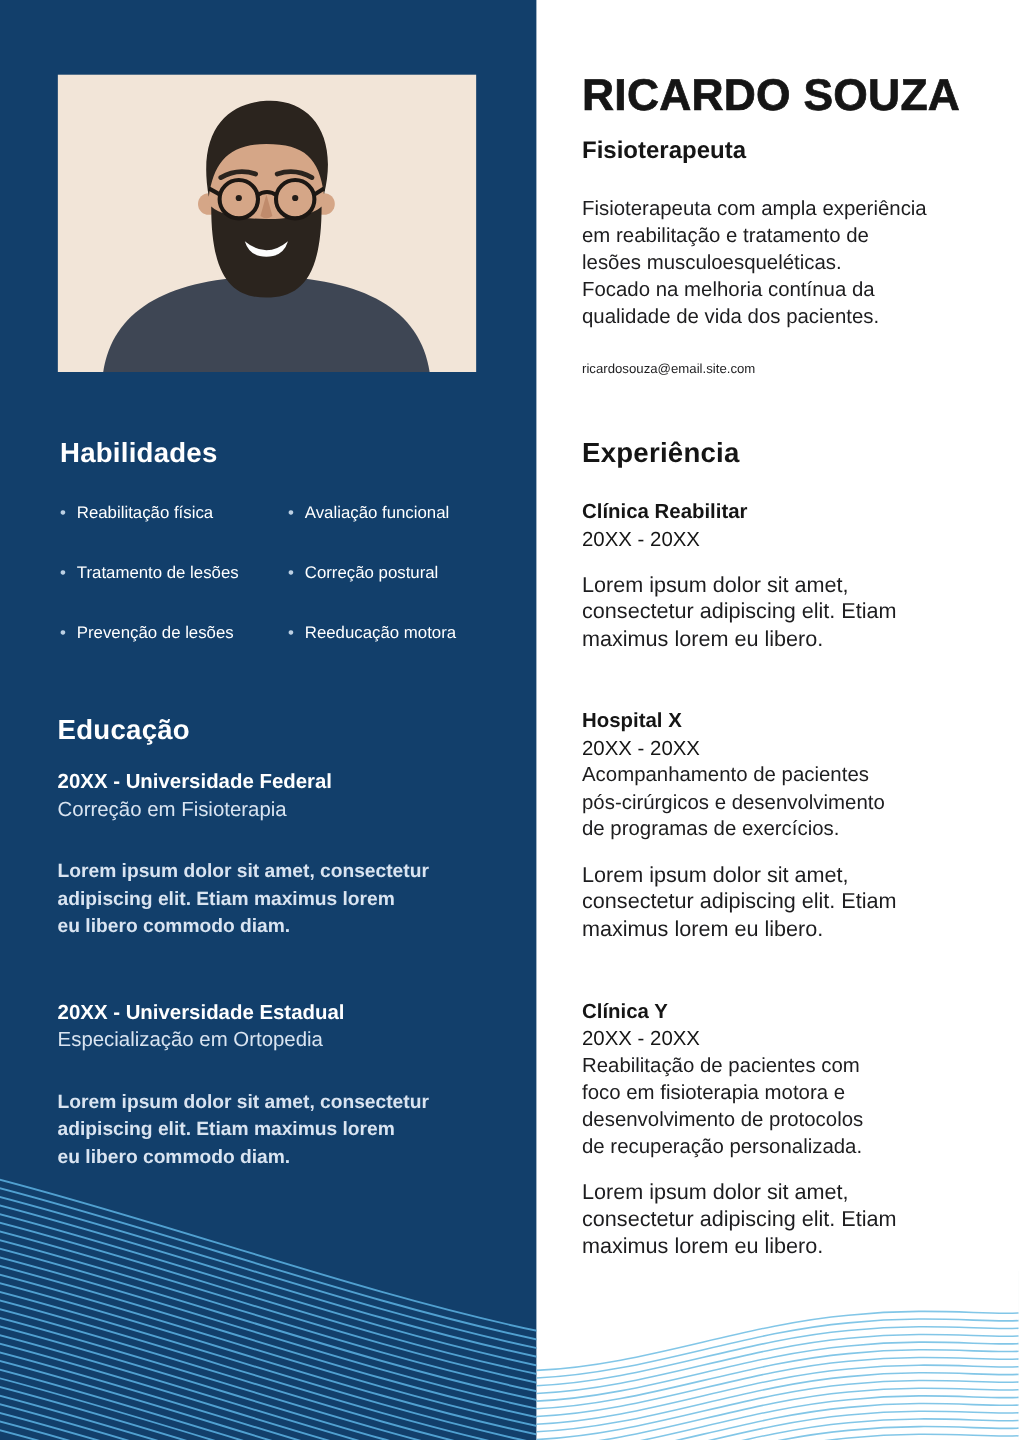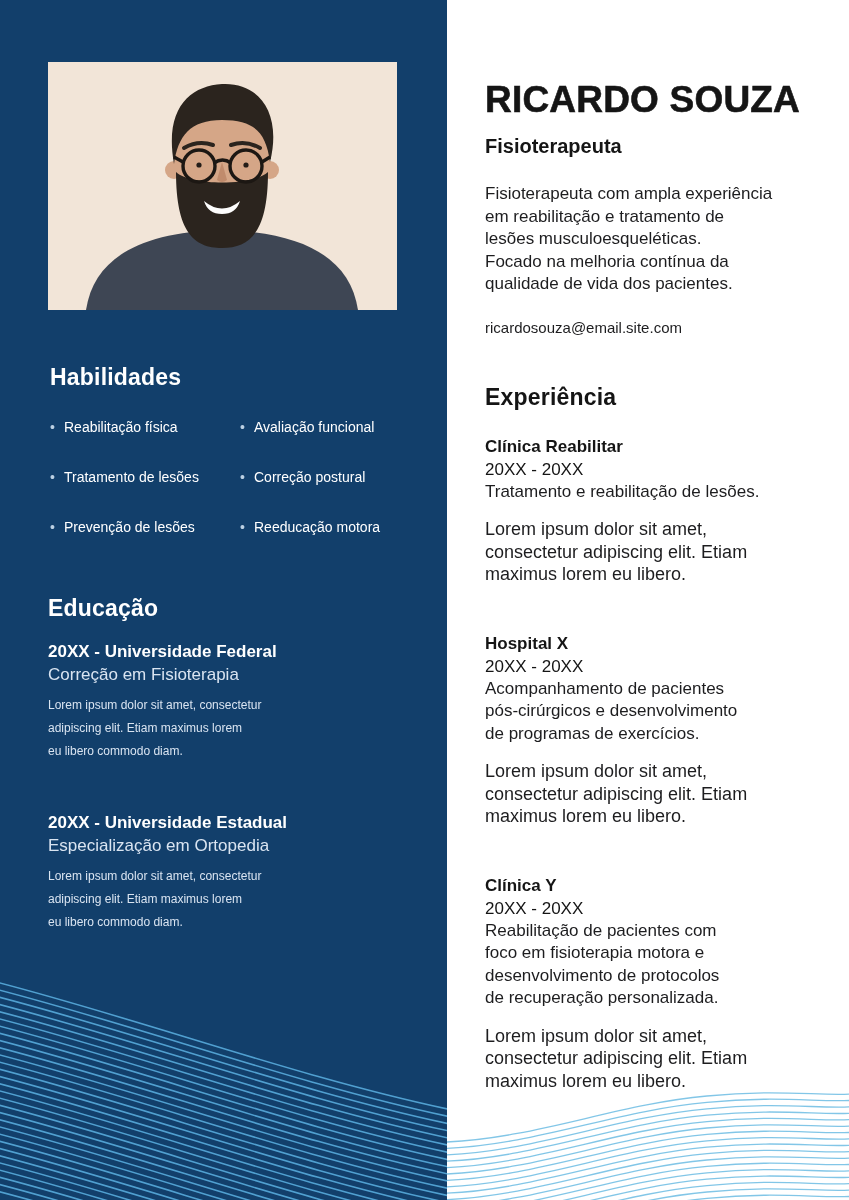--- a/index.html
+++ b/index.html
@@ -18,30 +18,30 @@
   .skill-col.c1{width:190px;}
   .skill-col li{display:flex;align-items:flex-start;height:50px;}
   .dot{flex:0 0 14px;color:#CFE0F0;font-size:14px;line-height:20px;opacity:.9;}
   .skill-label{font-size:14px;font-weight:normal;line-height:20px;
                color:var(--sidebar-text,#fff);}
   .education{position:absolute;left:48px;top:594px;right:18px;}
   .edu-entry{margin-top:18px;}
   .edu-entry + .edu-entry{margin-top:48px;}
   .edu-title{font-size:17px;font-weight:bold;line-height:23px;color:var(--sidebar-text,#fff);}
   .edu-subtitle{font-size:17px;line-height:23px;color:var(--sidebar-text-dim,#D9E4F1);}
-  .edu-body{margin-top:8px;font-size:12px;line-height:23px;white-space:pre-line;
-            color:var(--sidebar-text-dim,#D9E4F1);}
+  .edu-body{margin-top:29px;font-size:16px;line-height:23px;white-space:pre-line;
+            color:var(--sidebar-text-dim,#D9E4F1);font-weight:bold;}
   
-  .content{position:relative;flex:1;padding:60px 38px 0 38px;box-sizing:border-box;margin-top:20px;}
+  .content{position:relative;flex:1;padding:60px 38px 0 38px;box-sizing:border-box;}
   .name{margin:0;font-size:37px;line-height:40px;font-weight:bold;color:var(--name-text,#151515);
         letter-spacing:.2px;-webkit-text-stroke:.6px var(--name-text,#151515);}
   .role{margin-top:14px;font-size:20px;line-height:25px;font-weight:bold;color:var(--name-text,#151515);}
   .summary{margin:24px 0 0;font-size:17px;line-height:22.5px;color:var(--body-text,#1D1D1F);
            white-space:pre-line;}
-  .email{margin-top:21px;font-size:15px;line-height:22px;color:var(--body-text,#1D1D1F);}
+  .email{margin-top:21px;font-size:11px;line-height:22px;color:var(--body-text,#1D1D1F);}
   .exp-heading{margin:44px 0 0;font-size:23px;line-height:28px;font-weight:bold;
                color:var(--name-text,#151515);letter-spacing:.2px;}
   .job{margin-top:24px;}
   .job + .job{margin-top:46px;}
   .job-company{font-size:17px;font-weight:bold;line-height:23px;color:var(--name-text,#151515);}
   .job-period{font-size:17px;font-weight:normal;line-height:23px;color:var(--name-text,#151515);}
   .job-desc{font-size:17px;line-height:22.5px;color:var(--body-text,#1D1D1F);white-space:pre-line;}
   .job-body{margin-top:15px;font-size:18px;line-height:22.5px;color:var(--body-text,#1D1D1F);
             white-space:pre-line;}
   
@@ -186,21 +186,20 @@
 lesões musculoesqueléticas.
 Focado na melhoria contínua da
 qualidade de vida dos pacientes.</p>
     <div class="email">ricardosouza@email.site.com</div>
 
     <h2 class="exp-heading">Experiência</h2>
 
     <div class="job">
       <div class="job-company">Clínica Reabilitar</div>
       <div class="job-period">20XX - 20XX</div>
-      <div class="job-desc">Tratamento e reabilitação de lesões.</div>
       <div class="job-body">Lorem ipsum dolor sit amet,
 consectetur adipiscing elit. Etiam
 maximus lorem eu libero.</div>
     </div>
 
     <div class="job">
       <div class="job-company">Hospital X</div>
       <div class="job-period">20XX - 20XX</div>
       <div class="job-desc">Acompanhamento de pacientes
 pós-cirúrgicos e desenvolvimento

